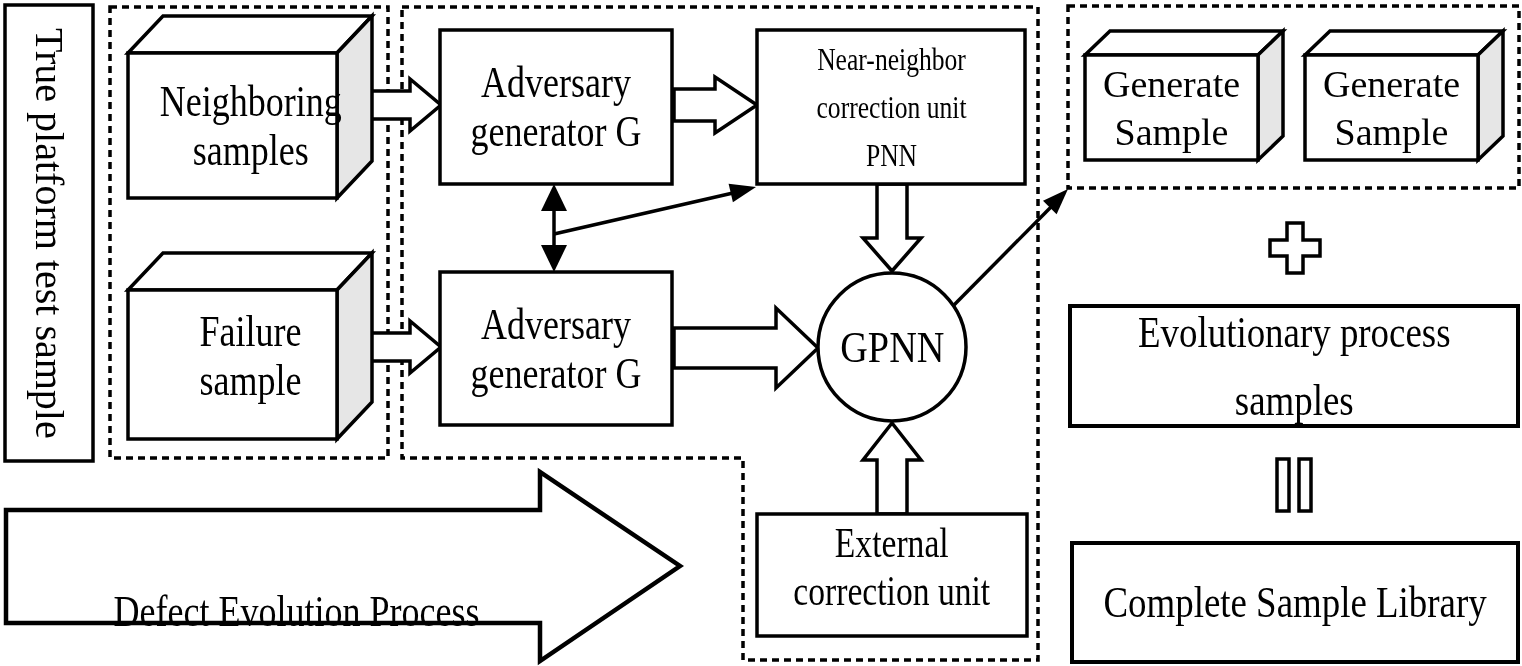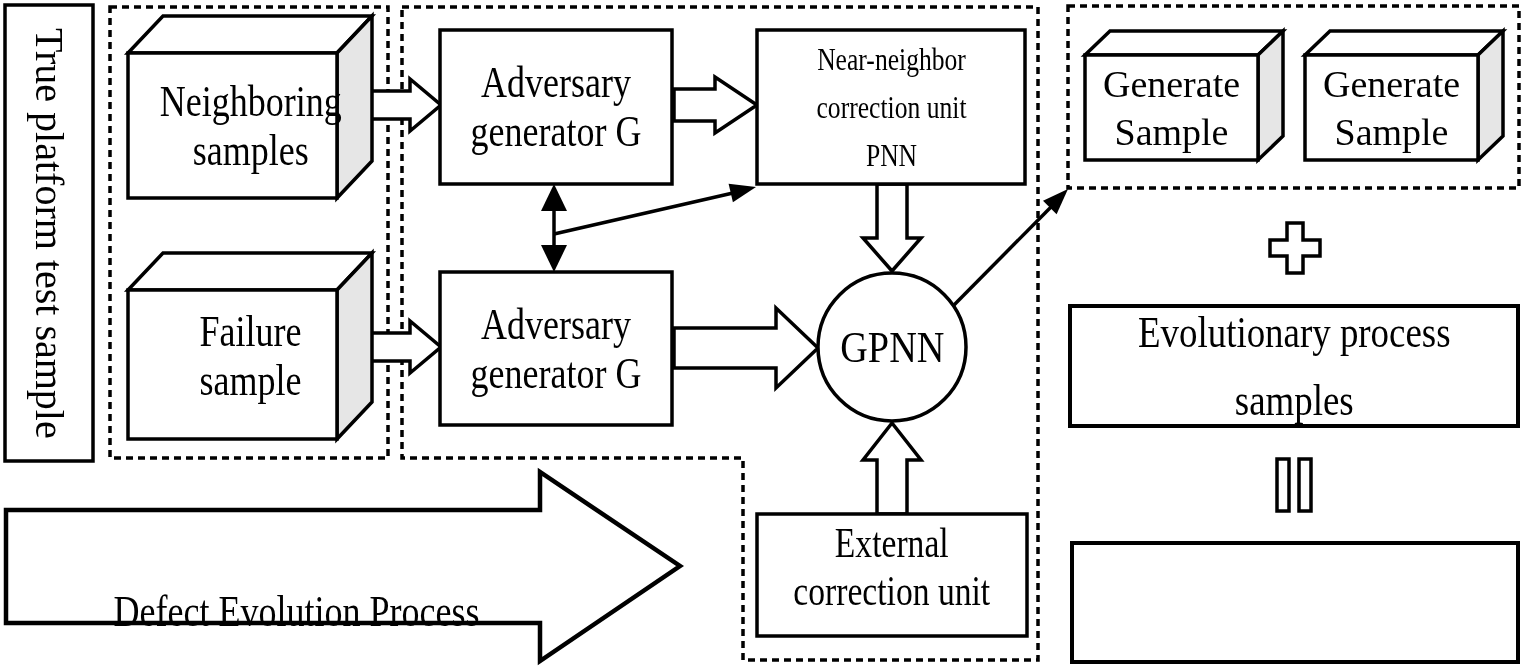--- a/index.html
+++ b/index.html
@@ -153,14 +153,17 @@
   <div class="lbl f38" style="left:1305px;top:55px;width:173px;height:105px;">
     <span class="sq100">Generate
 Sample</span>
   </div>
 
   <div class="lbl f45" style="left:1070px;top:306px;width:448px;height:120px;line-height:68px;">
     <span class="sq82">Evolutionary process
 samples</span>
   </div>
 
+  <div class="lbl f45" style="left:1072px;top:543px;width:446px;height:119px;">
+    <span class="sq82">Complete Sample Library</span>
+  </div>
 
 </div>
 
 </body></html>

